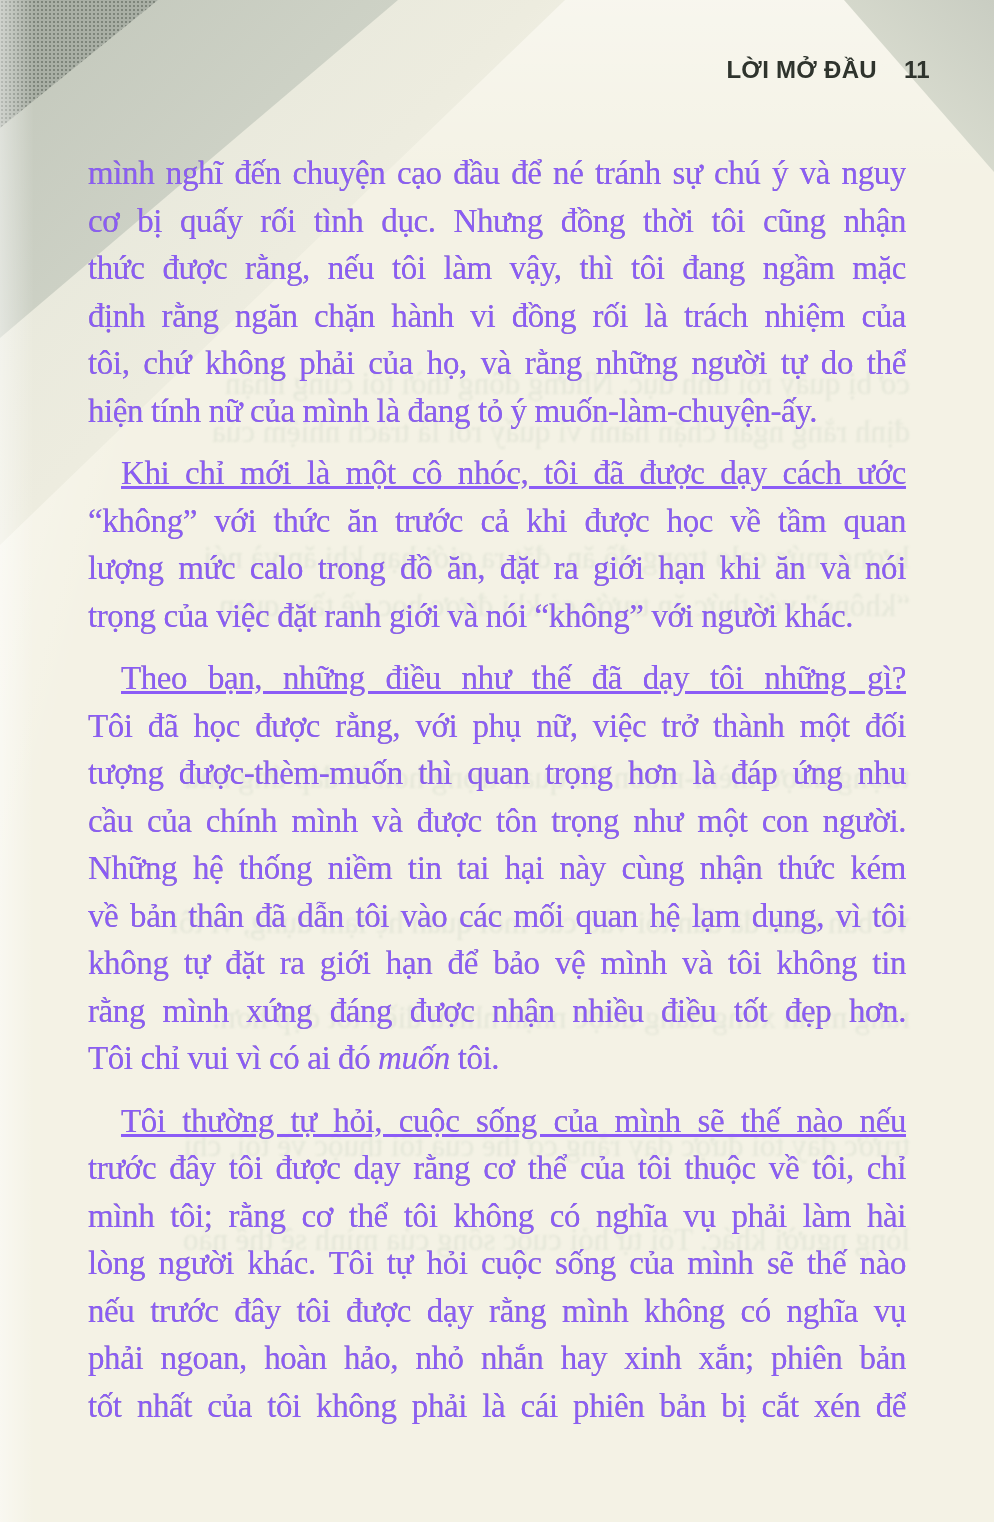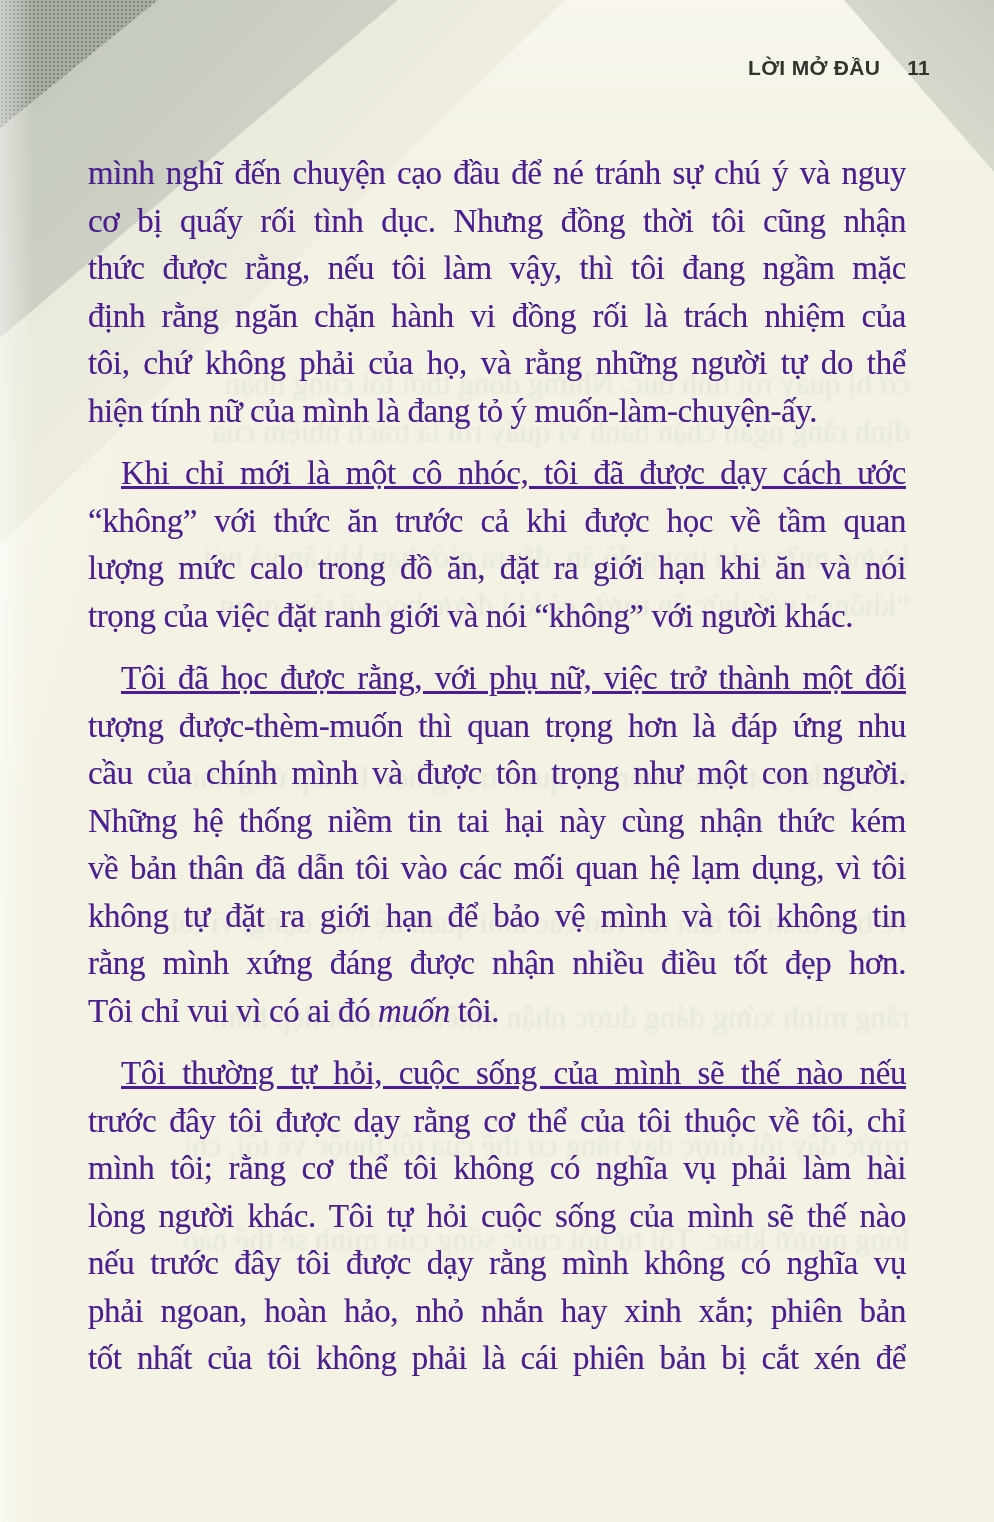--- a/index.html
+++ b/index.html
@@ -48,27 +48,27 @@
     font-size:31px;white-space:nowrap;
     filter:blur(1.1px);
     width:820px;left:90px;overflow:hidden;
     pointer-events:none;
   }
   
   .page-header{
     position:absolute;top:56px;right:64px;
     display:flex;align-items:baseline;gap:27px;
     font-family:"Liberation Sans", sans-serif;
-    font-weight:700;font-size:21px;color:#2f342d;
+    font-weight:700;font-size:24px;color:#2f342d;
     letter-spacing:0.3px;
   }
   
   .text-block{
     position:absolute;left:88px;top:150px;width:818px;
-    font-size:33px;line-height:47.5px;color:#4c1d95;
+    font-size:33px;line-height:47.5px;color:#8b5cf6;
     letter-spacing:-0.4px;
     text-shadow:0 0 0.6px rgba(67,72,64,0.55);
   }
   .para{margin:0 0 15px 0;}
   .para.indent .line:first-child{text-indent:33px;text-decoration:underline;}
   .line{
     text-align:justify;text-align-last:justify;
     max-height:47.5px;overflow:hidden;
   }
   .line.end{text-align:left;text-align-last:left;}
@@ -111,20 +111,21 @@
   </div>
 
   <div class="para indent">
     <div class="line">Khi chỉ mới là một cô nhóc, tôi đã được dạy cách ước</div>
     <div class="line">“không” với thức ăn trước cả khi được học về tầm quan</div>
     <div class="line">lượng mức calo trong đồ ăn, đặt ra giới hạn khi ăn và nói</div>
     <div class="line end">trọng của việc đặt ranh giới và nói “không” với người khác.</div>
   </div>
 
   <div class="para indent">
+    <div class="line">Theo bạn, những điều như thế đã dạy tôi những gì?</div>
     <div class="line">Tôi đã học được rằng, với phụ nữ, việc trở thành một đối</div>
     <div class="line">tượng được-thèm-muốn thì quan trọng hơn là đáp ứng nhu</div>
     <div class="line">cầu của chính mình và được tôn trọng như một con người.</div>
     <div class="line">Những hệ thống niềm tin tai hại này cùng nhận thức kém</div>
     <div class="line">về bản thân đã dẫn tôi vào các mối quan hệ lạm dụng, vì tôi</div>
     <div class="line">không tự đặt ra giới hạn để bảo vệ mình và tôi không tin</div>
     <div class="line">rằng mình xứng đáng được nhận nhiều điều tốt đẹp hơn.</div>
     <div class="line end"><span>Tôi chỉ vui vì có ai đó </span><i>muốn</i><span> tôi.</span></div>
   </div>
 

